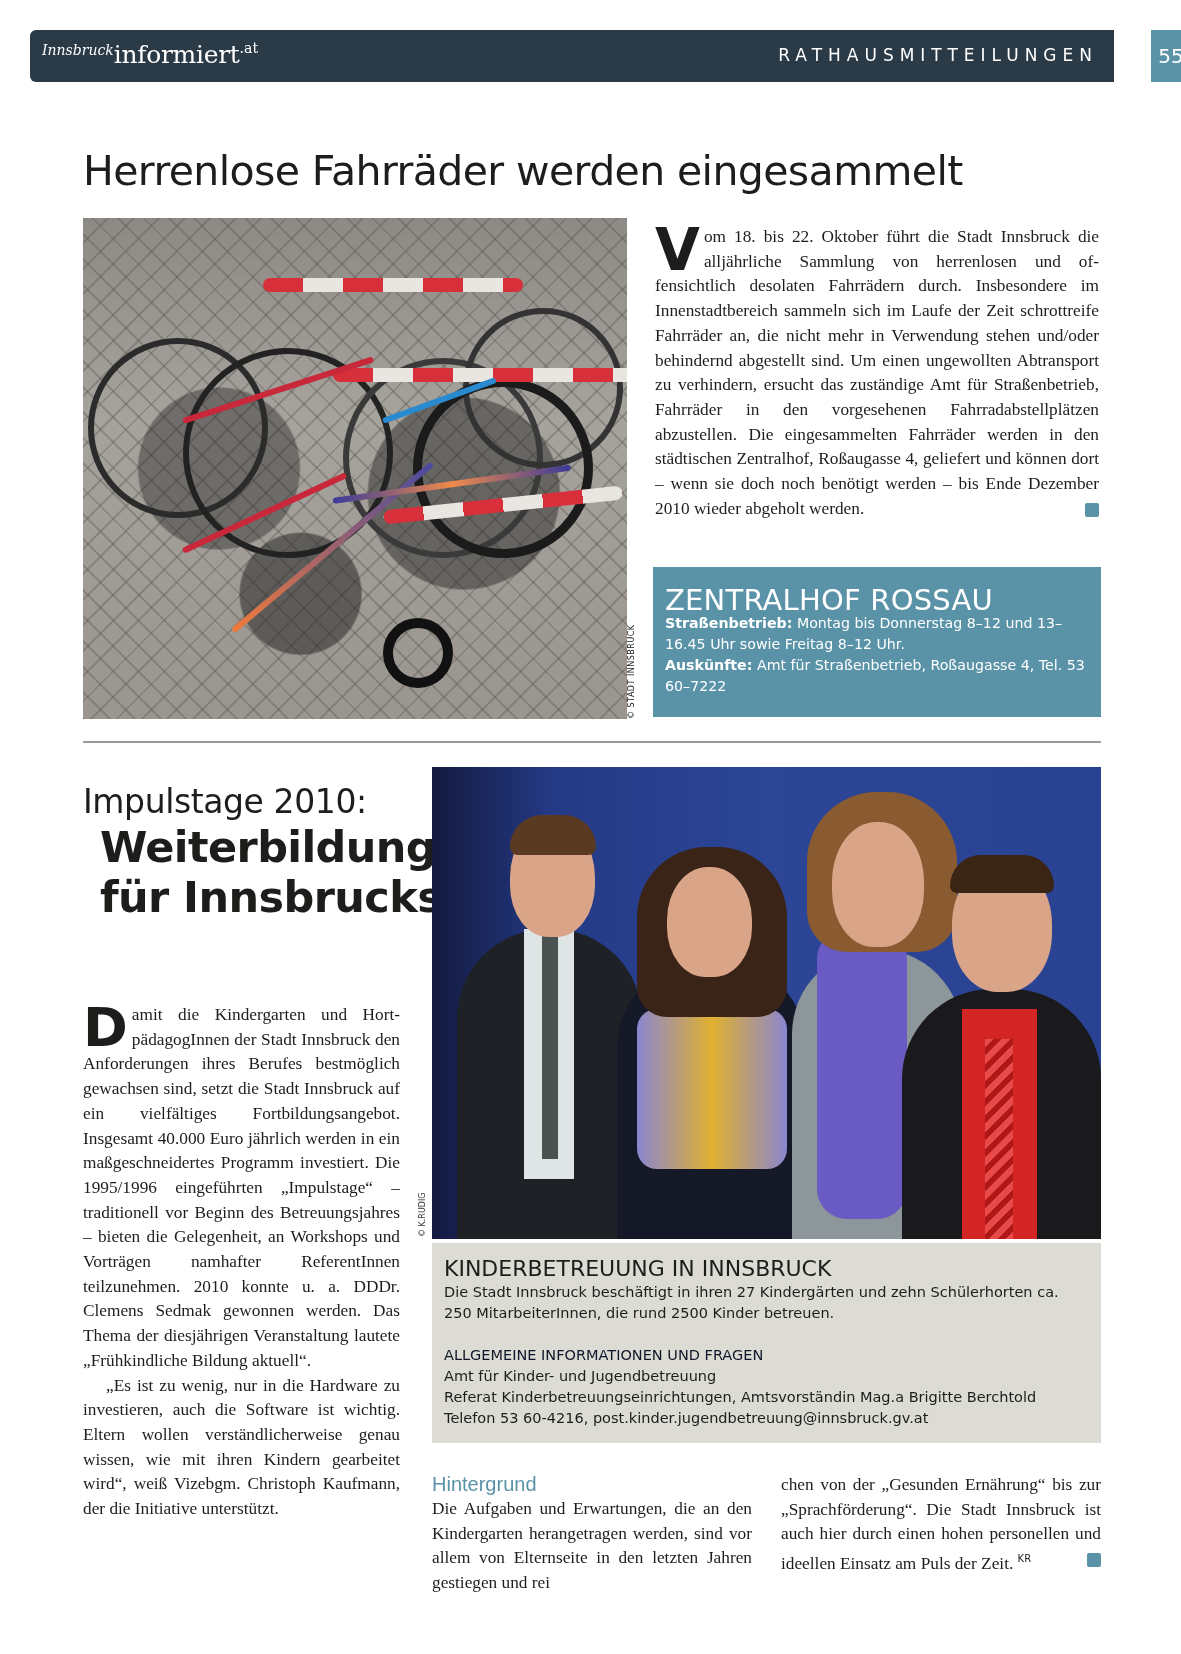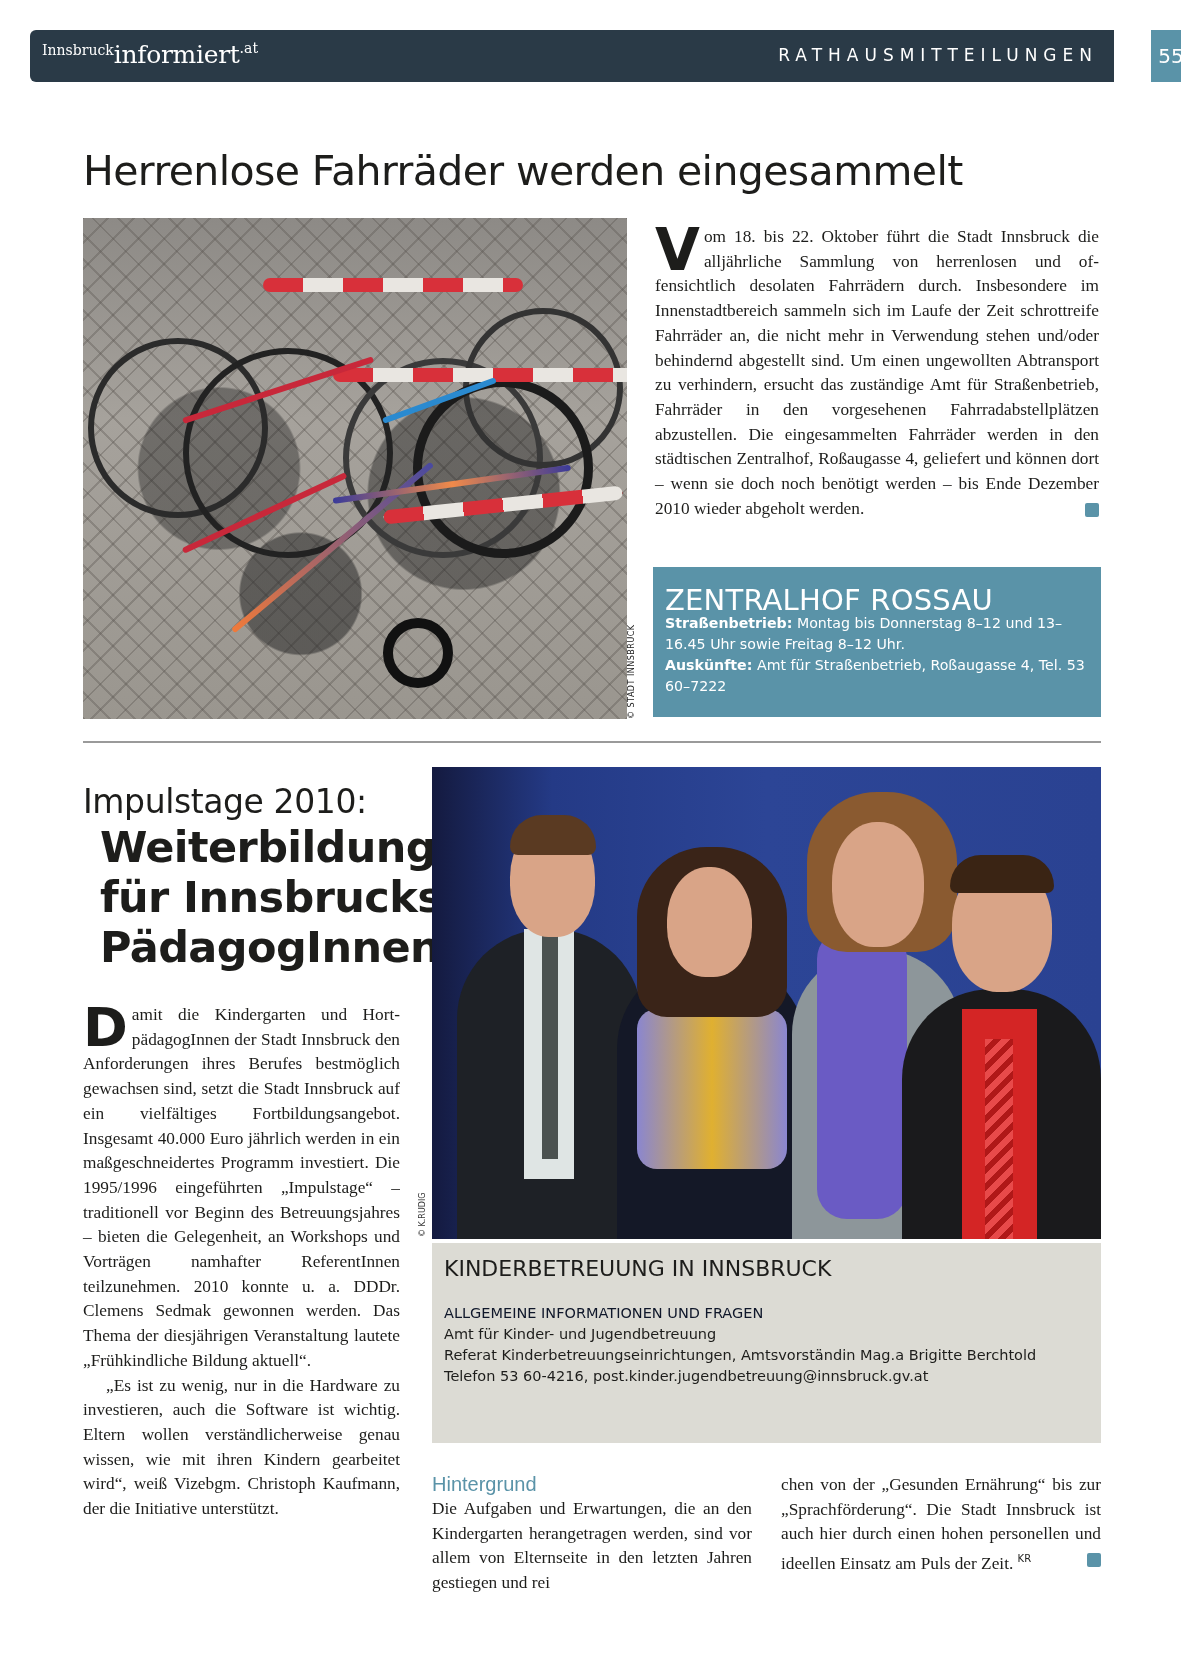--- a/index.html
+++ b/index.html
@@ -2,21 +2,21 @@
 <html><head>
 <meta charset="utf-8">
 <style>
   * { box-sizing: border-box; margin: 0; padding: 0; }
   html, body { width: 1181px; height: 1654px; background: #ffffff; overflow: hidden; }
   body { position: relative; font-family: "Liberation Serif", "DejaVu Serif", serif; color: #1d1d1b; }
 
   
   .header { position: absolute; left: 30px; top: 30px; width: 1084px; height: 52px; background: #2a3a47; border-radius: 6px 0 0 6px; }
   .logo { position: absolute; left: 12px; top: 10px; color: #ffffff; font-family: "DejaVu Serif", serif; white-space: nowrap; }
-  .logo .small { font-size: 14px; vertical-align: 8px; }
+  .logo .small { font-size: 14px; vertical-align: 8px; font-style: italic; }
   .logo .big { font-size: 25px; letter-spacing: -0.3px; }
   .logo .tld { font-size: 14px; vertical-align: 10px; }
   .section { position: absolute; right: 16px; top: 15px; color: #ffffff; font-family: "DejaVu Sans", sans-serif; font-size: 17px; letter-spacing: 6px; }
   .pagenum { position: absolute; left: 1116px; top: 30px; width: 40px; height: 52px; background: #5a93a8; border-radius: 0 6px 6px 0; color: #ffffff; font-family: "DejaVu Sans", sans-serif; font-size: 20px; text-align: center; line-height: 52px; margin-left: 35px; }
 
   
   .title1 { position: absolute; left: 83px; top: 147px; font-family: "DejaVu Sans", sans-serif; font-weight: normal; font-size: 41px; letter-spacing: -0.6px; color: #1d1d1b; white-space: nowrap; }
   .photo1 { position: absolute; left: 83px; top: 218px; width: 544px; height: 501px; overflow: hidden;
     background:
       radial-gradient(circle at 40% 75%, rgba(40,40,40,0.55) 0 60px, transparent 62px),
@@ -109,21 +109,20 @@
   <div class="p"><b>Straßenbetrieb:</b><span> Montag bis Donnerstag 8–12 und 13–16.45 Uhr sowie Freitag 8–12 Uhr.</span></div>
   <div class="p"><b>Auskünfte:</b><span> Amt für Straßenbetrieb, Roßaugasse 4, Tel. 53 60–7222</span></div>
 </div>
 
 <div class="divider"></div>
 
 <div class="kicker2">Impulstage 2010:</div>
 <h2 class="title2">
   <div>Weiterbildung</div>
   <div>für Innsbrucks</div>
-  <div>PädagogInnen</div>
 </h2>
 
 <div class="text2 col-text">
   <p><span class="dropcap">D</span><span>amit die Kindergarten und Hort­pädagogInnen der Stadt Innsbruck den Anforderungen ihres Berufes best­möglich gewachsen sind, setzt die Stadt Innsbruck auf ein vielfältiges Fortbil­dungsangebot. Insgesamt 40.000 Euro jährlich werden in ein maßgeschneider­tes Programm investiert. Die 1995/1996 eingeführten „Impulstage“ – traditio­nell vor Beginn des Betreuungsjahres – bieten die Gelegenheit, an Workshops und Vorträgen namhafter ReferentIn­nen teilzunehmen. 2010 konnte u. a. DDDr. Clemens Sedmak gewonnen werden. Das Thema der diesjährigen Veranstaltung lautete „Frühkindliche Bildung aktuell“.</span></p>
   <p class="indent">„Es ist zu wenig, nur in die Hardware zu investieren, auch die Software ist wichtig. Eltern wollen verständlicher­weise genau wissen, wie mit ihren Kin­dern gearbeitet wird“, weiß Vizebgm. Christoph Kaufmann, der die Initiative unterstützt.</p>
 </div>
 
 <div class="photo2" title="Four people posing in front of a blue backdrop">
 
   <div class="person" style="left:25px;width:185px;height:310px;background:#1e2126;"></div>
@@ -145,20 +144,21 @@
   <div class="person" style="left:470px;width:199px;height:250px;background:#1a1a1c;"></div>
   <div style="position:absolute;left:530px;bottom:0;width:75px;height:230px;background:#d42525;"></div>
   <div style="position:absolute;left:553px;bottom:0;width:28px;height:200px;background:repeating-linear-gradient(135deg,#e84a4a 0 6px,#b01818 6px 12px);"></div>
   <div class="head" style="left:520px;top:95px;width:100px;height:130px;"></div>
   <div style="position:absolute;left:518px;top:88px;width:104px;height:38px;border-radius:45px 45px 10px 10px;background:#3a2414;"></div>
 </div>
 <div class="credit2">© K.RUDIG</div>
 
 <div class="infobox2">
   <div class="h">KINDERBETREUUNG IN INNSBRUCK</div>
+  <div class="p">Die Stadt Innsbruck beschäftigt in ihren 27 Kindergärten und zehn Schülerhorten ca. 250 MitarbeiterInnen, die rund 2500 Kinder betreuen.</div>
   <div class="sub">ALLGEMEINE INFORMATIONEN UND FRAGEN</div>
   <div class="p">Amt für Kinder- und Jugendbetreuung</div>
   <div class="p">Referat Kinderbetreuungseinrichtungen, Amtsvorständin Mag.a Brigitte Berchtold</div>
   <div class="p">Telefon 53 60-4216, post.kinder.jugendbetreuung@innsbruck.gv.at</div>
 </div>
 
 <div class="hint-title">Hintergrund</div>
 <div class="text3a col-text">Die Aufgaben und Erwartungen, die an den Kindergarten herangetragen wer­den, sind vor allem von Elternseite in den letzten Jahren gestiegen und rei­</div>
 <div class="text3b col-text">
   <span>chen von der „Gesunden Ernährung“ bis zur „Sprachförderung“. Die Stadt Innsbruck ist auch hier durch einen ho­hen personellen und ideellen Einsatz am Puls der Zeit.</span> <span class="kr">KR</span>

